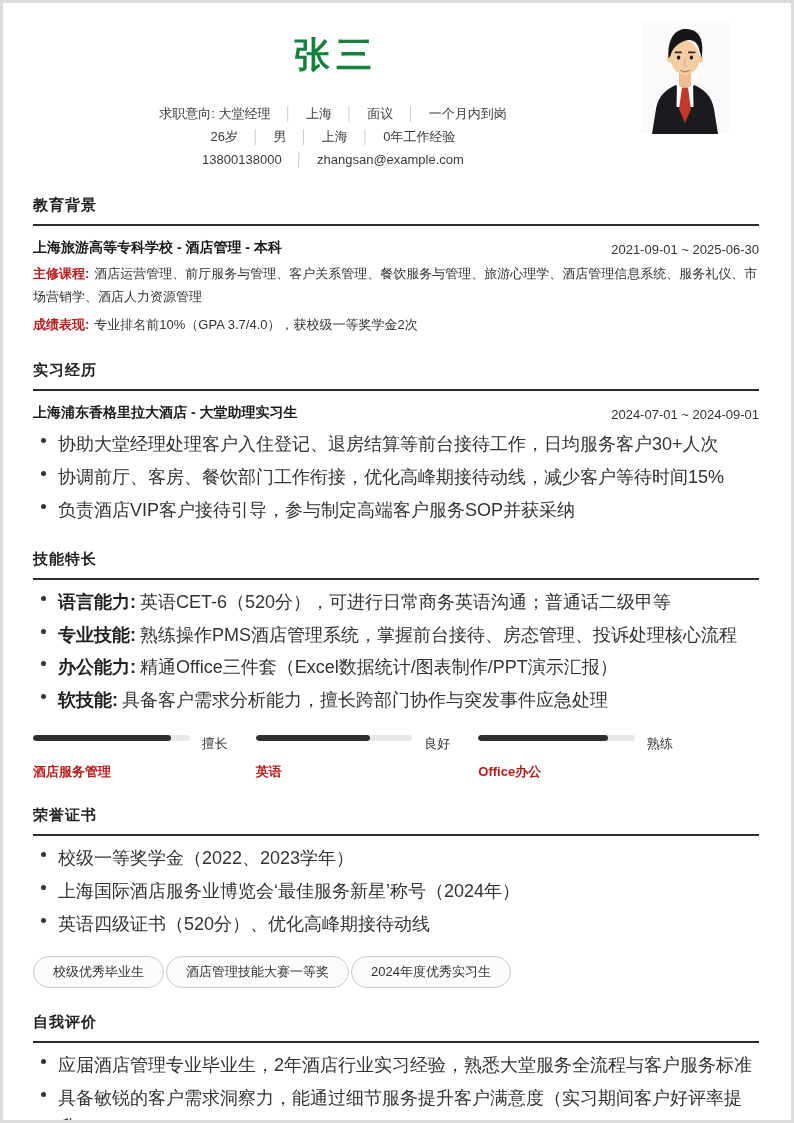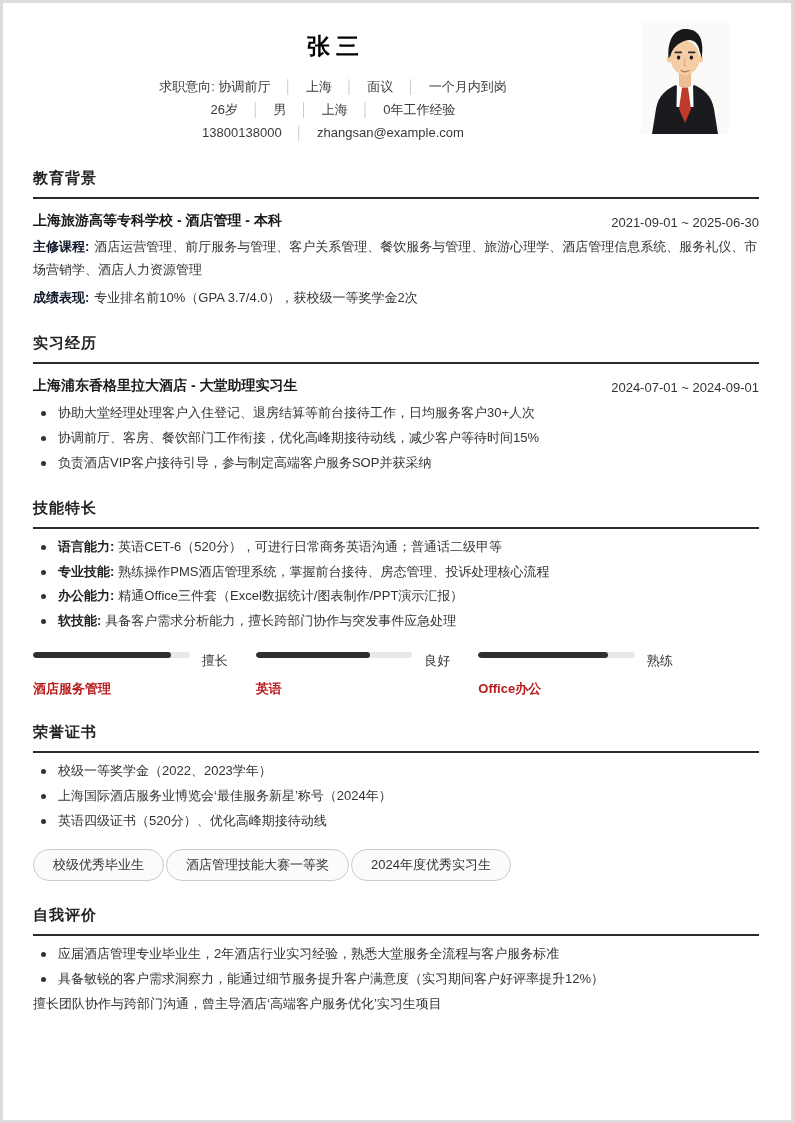--- a/index.html
+++ b/index.html
@@ -15,22 +15,22 @@
     margin: 3px;
     background: #ffffff;
     padding: 18px 32px 0 30px;
     overflow: hidden;
   }
 
   
   .header { display: flex; align-items: flex-start; }
   .header-text { flex: 1; text-align: center; padding-top: 10px; }
   .name {
-    font-size: 23px; font-weight: bold; color: #000000;
-    letter-spacing: 6px; margin: 0 0 13px 6px;
+    font-size: 36px; font-weight: bold; color: #15803d;
+    letter-spacing: 6px; margin: 0 0 22px 6px;
   }
   .hline { font-size: 13px; color: #3a3a3a; line-height: 23px; }
   .hline .b { font-weight: 500; }
   .sep { color: #c9c9c9; margin: 0 10px; font-weight: 300; }
   .photo {
     flex: 0 0 auto; width: 88px; height: 113px;
     margin: 0 30px 0 8px; background: #fbfaf8;
   }
   .photo svg { display: block; width: 100%; height: 100%; }
 
@@ -41,24 +41,24 @@
     padding-bottom: 9px; border-bottom: 2px solid #2b2b2b;
     letter-spacing: 1px;
   }
   .entry-head {
     display: flex; justify-content: space-between; align-items: flex-end;
     margin-top: 13px;
   }
   .entry-title { font-size: 14px; font-weight: bold; color: #1a1a1a; }
   .entry-date { font-size: 13px; color: #333333; }
   .para { font-size: 13px; color: #333333; line-height: 1.78; margin-top: 5px; }
-  .para .b { font-weight: bold; color: #0f172a; margin-right: 5px; }
+  .para .b { font-weight: bold; color: #b91c1c; margin-right: 5px; }
 
   ul.bullets { list-style: none; margin: 8px 0 0 0; padding: 0; }
-  .bullets li { display: flex; font-size: 13px; color: #333333; line-height: 1.6; margin-top: 4px; }
+  .bullets li { display: flex; font-size: 18px; color: #333333; line-height: 1.6; margin-top: 4px; }
   .dot {
     flex: 0 0 auto; width: 5px; height: 5px; border-radius: 50%;
     background: #333333; margin: 8px 12px 0 8px;
   }
   .bullets .b { font-weight: bold; color: #222222; margin-right: 4px; white-space: nowrap; }
 
   
   .bars {
     display: grid; grid-template-columns: 1fr 1fr 1fr;
     column-gap: 28px; width: 640px; margin-top: 20px;
@@ -83,21 +83,21 @@
 </head>
 <body>
 
 <div class="page">
 
   <div class="header">
     <div class="header-text">
       <div class="name">张三</div>
       <div class="hline">
         <span class="b">求职意向:</span>
-        <span>协调前厅</span>
+        <span>大堂经理</span>
         <span class="sep">│</span>
         <span>上海</span>
         <span class="sep">│</span>
         <span>面议</span>
         <span class="sep">│</span>
         <span>一个月内到岗</span>
       </div>
       <div class="hline">
         <span>26岁</span>
         <span class="sep">│</span>

